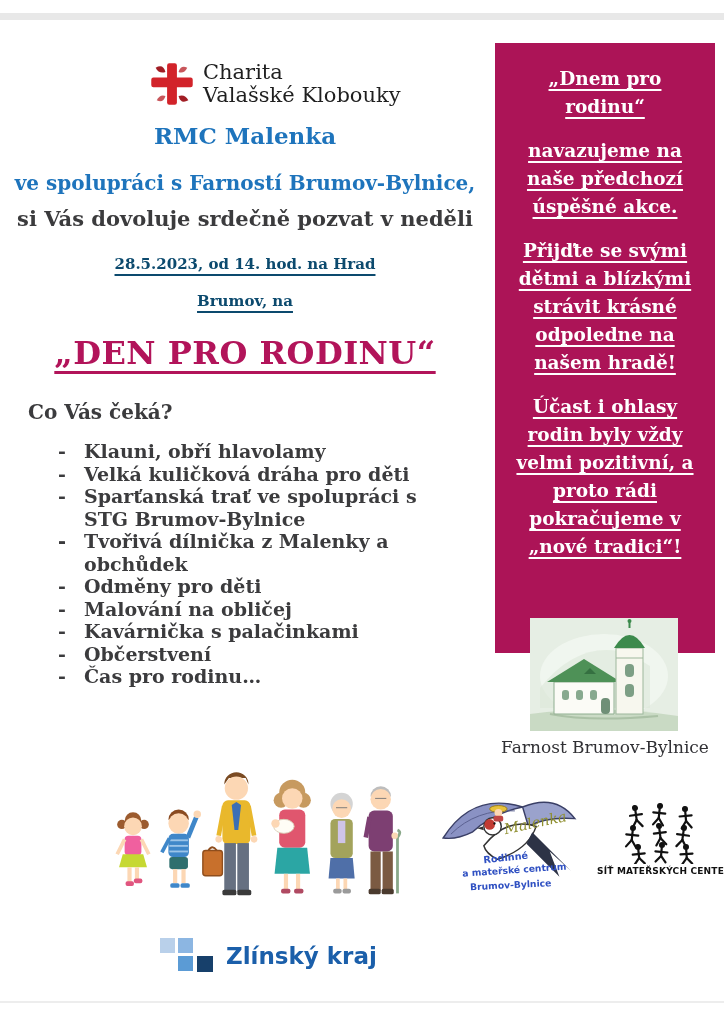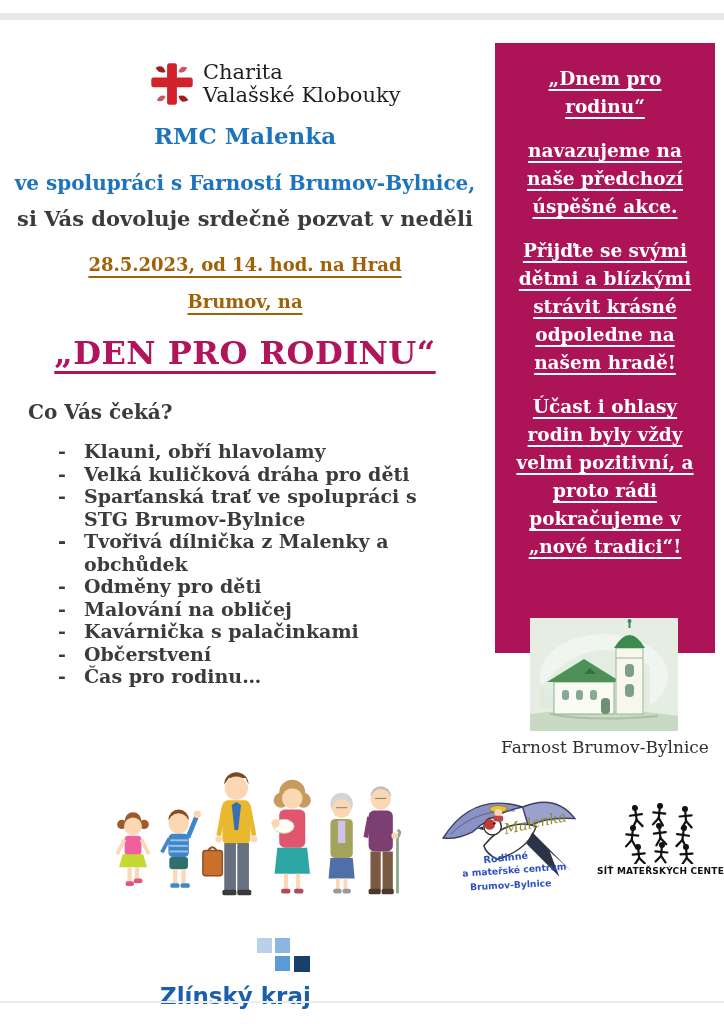--- a/index.html
+++ b/index.html
@@ -12,21 +12,21 @@
   
   .charita{position:absolute;left:150px;top:60px;display:flex;align-items:center;gap:9px;}
   .charita svg{width:44px;height:48px;}
   .charita-text{color:#1f1f1f;font-size:21px;line-height:23px;font-weight:normal;}
 
   
   .cline{position:absolute;left:12px;width:466px;text-align:center;font-weight:bold;}
   .rmc{top:122px;font-size:23px;color:#1e74bc;}
   .coop{top:171px;font-size:20px;color:#1e74bc;}
   .invite{top:206px;font-size:21px;color:#3b3b3d;}
-  .date{top:246px;font-size:18px;color:#a16207;line-height:37px;
+  .date{top:246px;font-size:15px;color:#0c4a6e;line-height:37px;
         text-decoration:underline;text-decoration-thickness:2px;text-underline-offset:5px;}
   .title{top:334px;font-size:32px;letter-spacing:.5px;color:#b2145a;
          text-decoration:underline;text-decoration-thickness:3px;text-underline-offset:7px;}
   .ask{position:absolute;left:28px;top:400px;font-size:20px;font-weight:bold;color:#3b3b3d;}
 
   
   .plist{position:absolute;left:58px;top:440px;width:396px;margin:0;padding:0;list-style:none;
          font-size:19px;font-weight:bold;color:#3b3b3d;line-height:22.5px;}
   .plist li{position:relative;padding-left:26px;margin:0;}
   .plist .dash{position:absolute;left:0;top:0;}
@@ -49,21 +49,21 @@
   
   .malenka{position:absolute;left:437px;top:776px;width:146px;height:124px;}
 
   
   .sit{position:absolute;left:597px;top:800px;width:127px;text-align:center;}
   .sit svg{width:92px;height:64px;display:block;margin:0 auto;}
   .sit-caption{font-family:"DejaVu Sans",sans-serif;font-size:9px;font-weight:bold;color:#111;
                letter-spacing:.2px;white-space:nowrap;margin-top:2px;}
 
   
-  .zlinsky{position:absolute;left:160px;top:938px;display:flex;align-items:flex-end;gap:12px;flex-direction:column;}
+  .zlinsky{position:absolute;left:160px;top:938px;display:flex;align-items:flex-end;gap:12px;}
   .zl-squares{position:relative;width:54px;height:34px;}
   .zl-squares i{position:absolute;display:block;}
   .zl-s1{left:0;top:0;width:15px;height:15px;background:#b9d0ea;}
   .zl-s2{left:18px;top:0;width:15px;height:15px;background:#8cb6e2;}
   .zl-s3{left:18px;top:18px;width:15px;height:15px;background:#5b9bd5;}
   .zl-s4{left:37px;top:18px;width:16px;height:16px;background:#17406b;}
   .zl-text{font-family:"DejaVu Sans",sans-serif;font-size:23px;font-weight:bold;color:#1b5faa;
            line-height:24px;padding-bottom:4px;}
 </style>
 </head>

